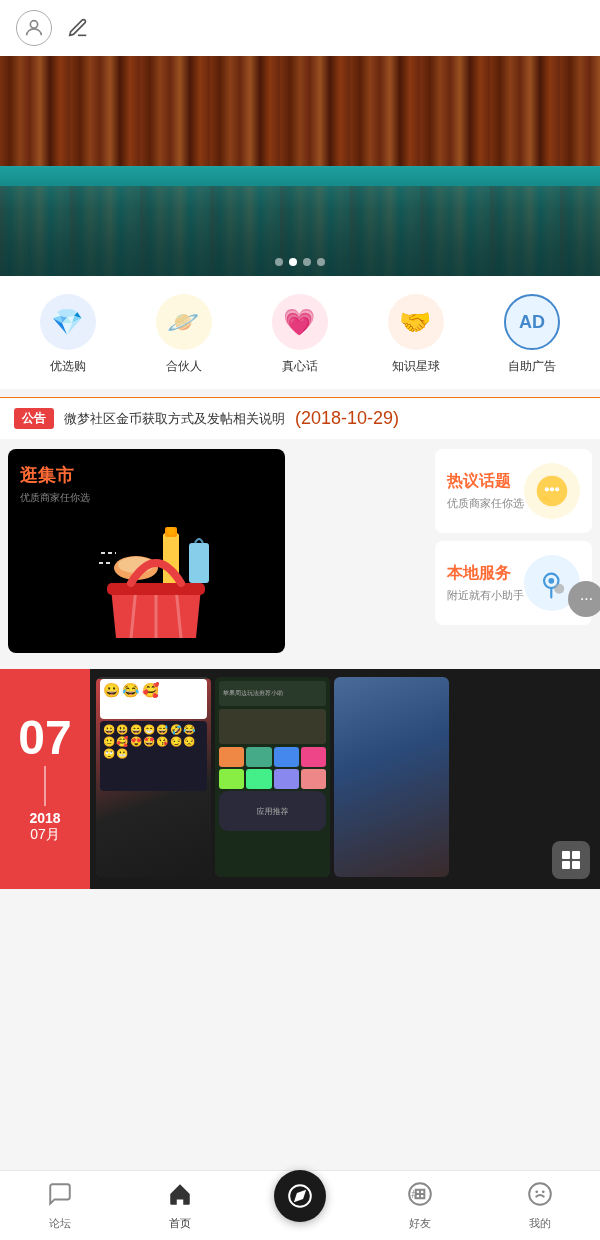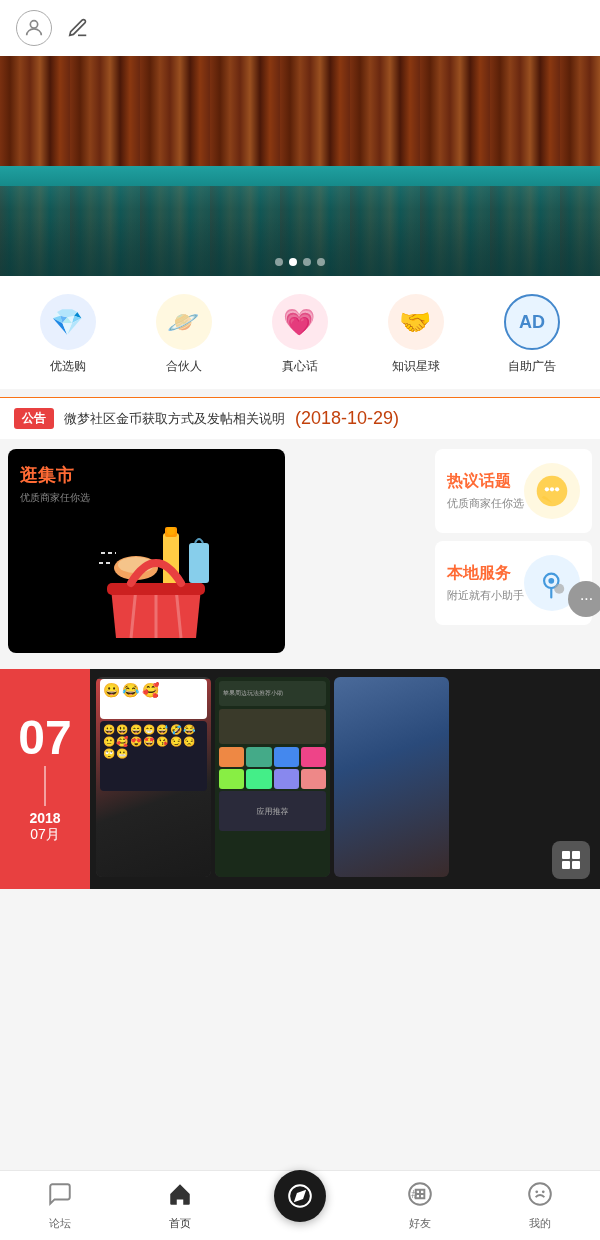--- a/index.html
+++ b/index.html
@@ -540,21 +540,21 @@
           <div style="display:grid; grid-template-columns:1fr 1fr 1fr 1fr; gap:2px; margin-bottom:2px;">
             <div style="background:#e84;border-radius:3px;height:20px;"></div>
             <div style="background:#4a8;border-radius:3px;height:20px;"></div>
             <div style="background:#48e;border-radius:3px;height:20px;"></div>
             <div style="background:#e48;border-radius:3px;height:20px;"></div>
             <div style="background:#8e4;border-radius:3px;height:20px;"></div>
             <div style="background:#4e8;border-radius:3px;height:20px;"></div>
             <div style="background:#88e;border-radius:3px;height:20px;"></div>
             <div style="background:#e88;border-radius:3px;height:20px;"></div>
           </div>
-          <div style="height:40px; background:#2a2a3a; border-radius:3px; display:flex; align-items:center; justify-content:center;">
+          <div style="height:40px; background:#2a2a3a; border-radius:9px; display:flex; align-items:center; justify-content:center;">
             <span style="font-size:8px; color:#aaa;">应用推荐</span>
           </div>
         </div>
       </div>
 
       <div class="feed-card">
         <div style="width:100%; height:100%; background: linear-gradient(160deg, #4a6a9a 0%, #2a4a7a 40%, #3a2a2a 100%);">
         </div>
       </div>
     </div>

